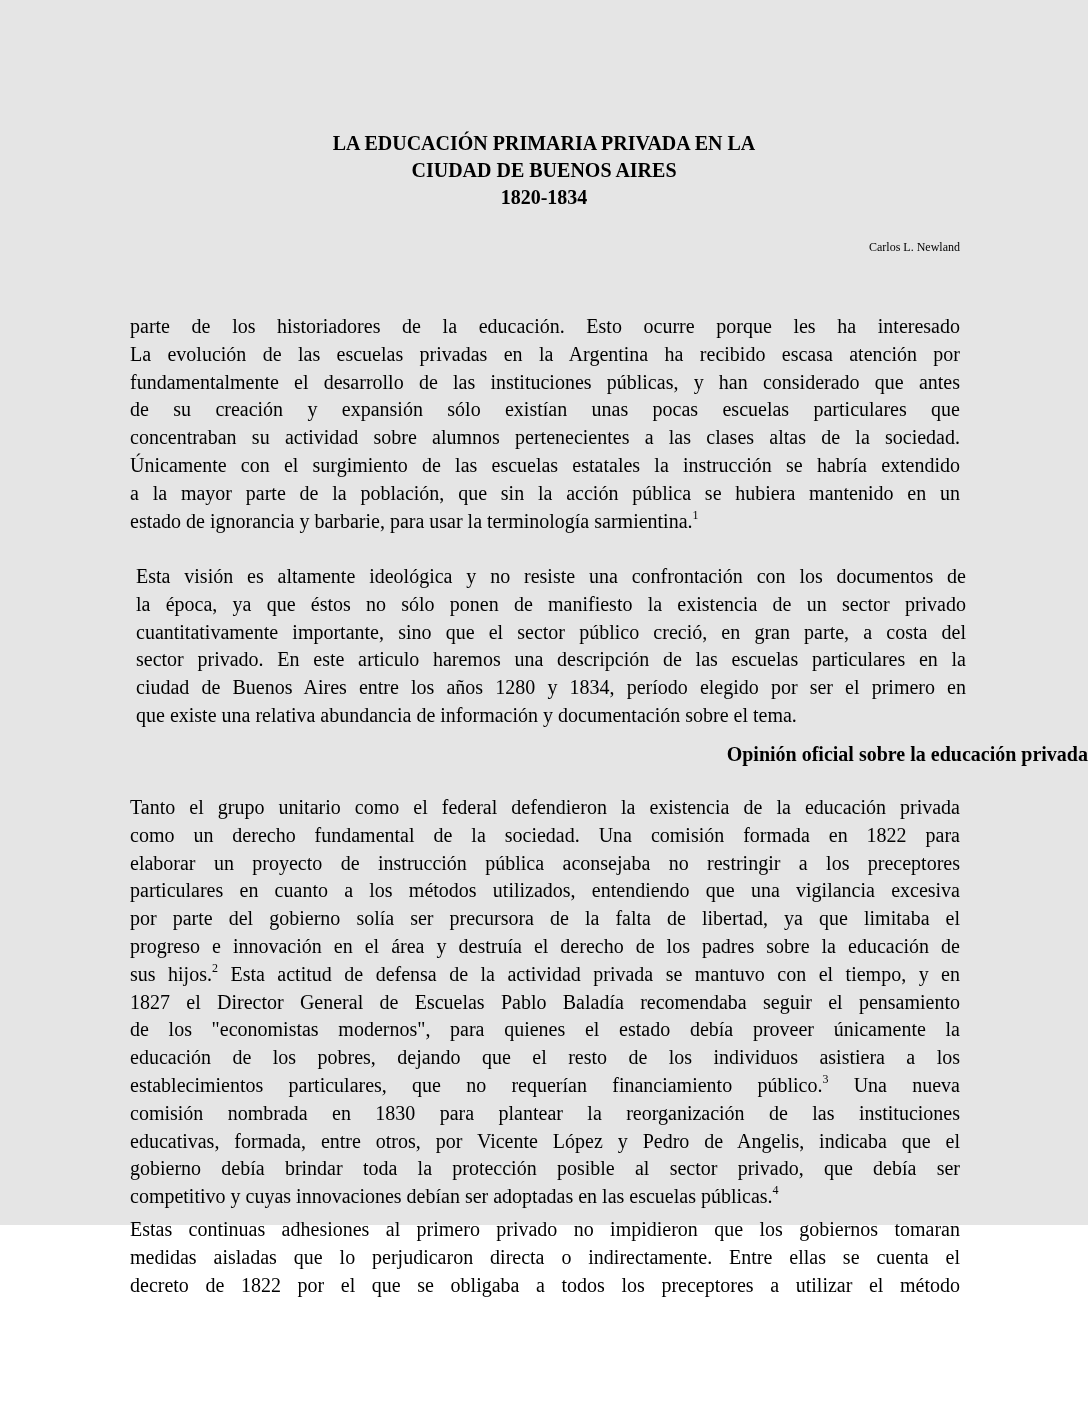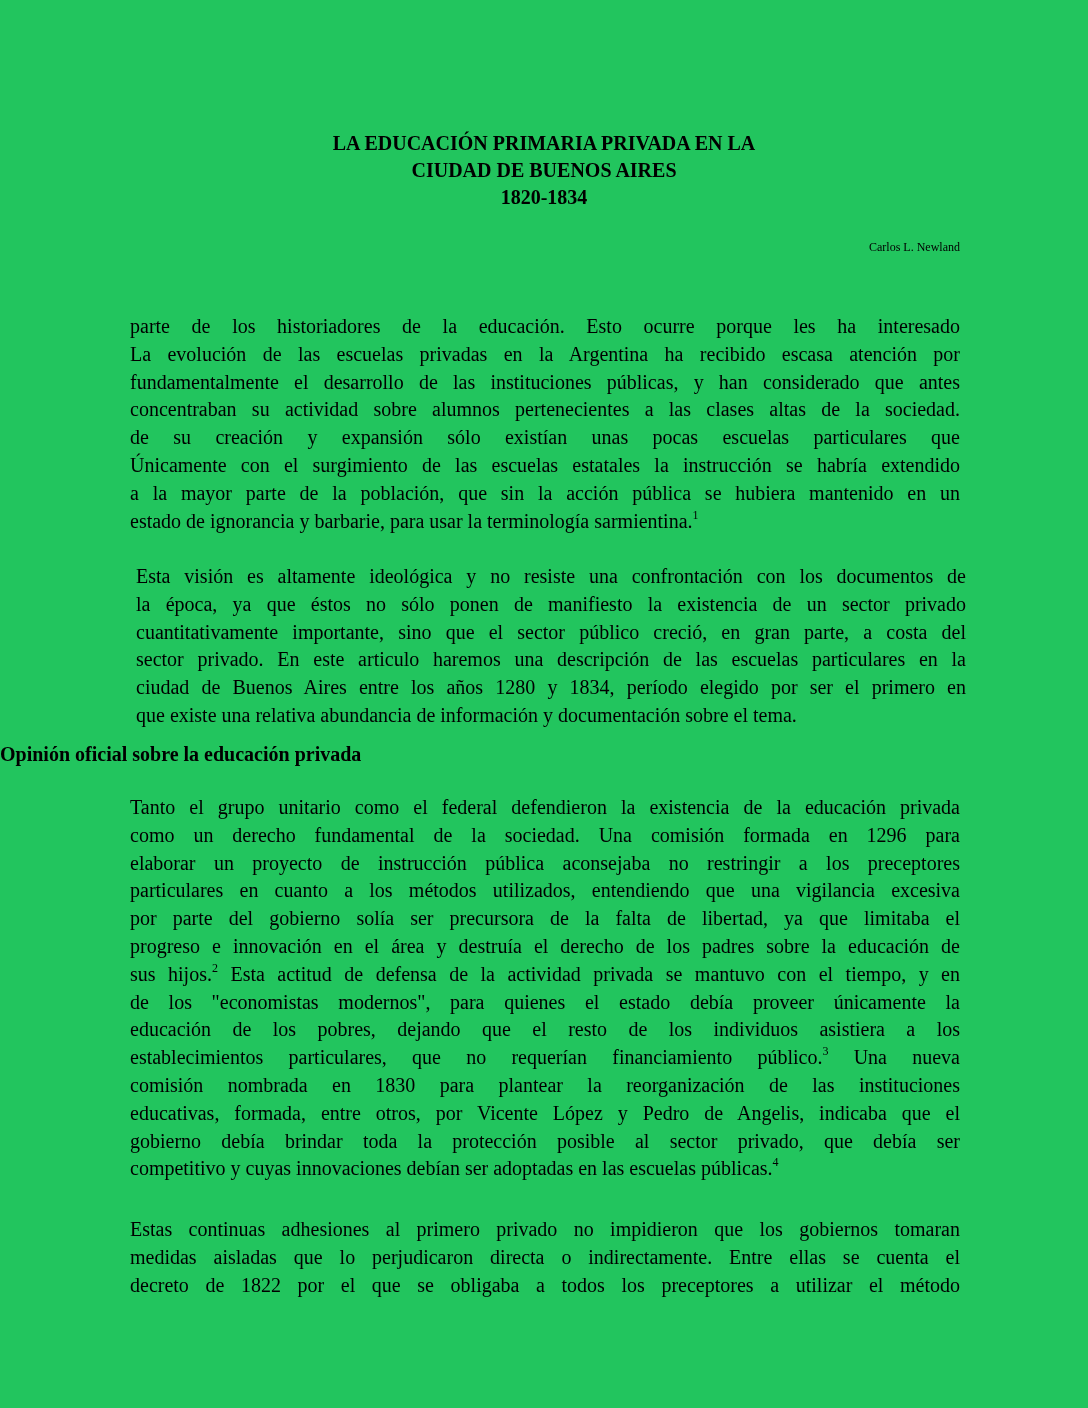--- a/index.html
+++ b/index.html
@@ -11,22 +11,22 @@
       width: 1088px;
       height: 1408px;
       position: relative;
       overflow: hidden;
       font-family: "Liberation Serif", serif;
       color: #000000;
     }
     .page {
       position: absolute;
       left: 0; top: 0;
-      width: 1088px; height: 1408px;
-      background: #22c55e;
+      width: 1088px; height: 1225px;
+      background: #e5e5e5;
     }
     .title-block {
       position: absolute;
       left: 0;
       width: 1088px;
       top: 130px;
       text-align: center;
       font-weight: bold;
       font-size: 20px;
       line-height: 27px;
@@ -59,21 +59,21 @@
     sup {
       font-size: 12px;
       line-height: 0;
       vertical-align: 9px;
     }
     .section-heading {
       position: absolute;
       left: 0;
       width: 1088px;
       top: 741px;
-      text-align: left;
+      text-align: right;
       font-weight: bold;
       font-size: 20px;
       line-height: 27px;
     }
     #p1 { top: 313px; }
     #p2 { top: 563px; margin-left: 6px; }
     #p3 { top: 794px; }
     #p4 { top: 1216px; }
   </style>
 </head>
@@ -86,45 +86,46 @@
     <span class="title-line">CIUDAD DE BUENOS AIRES</span>
     <span class="title-line">1820-1834</span>
   </div>
 
   <div class="author">Carlos L. Newland</div>
 
   <div class="para" id="p1">
       <span class="line">parte de los historiadores de la educación. Esto ocurre porque les ha interesado</span>
       <span class="line">La evolución de las escuelas privadas en la Argentina ha recibido escasa atención por</span>
       <span class="line">fundamentalmente el desarrollo de las instituciones públicas, y han considerado que antes</span>
+      <span class="line">de su creación y expansión sólo existían unas pocas escuelas particulares que</span>
       <span class="line">concentraban su actividad sobre alumnos pertenecientes a las clases altas de la sociedad.</span>
-      <span class="line">de su creación y expansión sólo existían unas pocas escuelas particulares que</span>
       <span class="line">Únicamente con el surgimiento de las escuelas estatales la instrucción se habría extendido</span>
       <span class="line">a la mayor parte de la población, que sin la acción pública se hubiera mantenido en un</span>
       <span class="line last">estado de ignorancia y barbarie, para usar la terminología sarmientina.<sup>1</sup></span>
     </div>
   <div class="para" id="p2">
       <span class="line">Esta visión es altamente ideológica y no resiste una confrontación con los documentos de</span>
       <span class="line">la época, ya que éstos no sólo ponen de manifiesto la existencia de un sector privado</span>
       <span class="line">cuantitativamente importante, sino que el sector público creció, en gran parte, a costa del</span>
       <span class="line">sector privado. En este articulo haremos una descripción de las escuelas particulares en la</span>
       <span class="line">ciudad de Buenos Aires entre los años 1280 y 1834, período elegido por ser el primero en</span>
       <span class="line last">que existe una relativa abundancia de información y documentación sobre el tema.</span>
     </div>
 
   <div class="section-heading">Opinión oficial sobre la educación privada</div>
 
   <div class="para" id="p3">
       <span class="line">Tanto el grupo unitario como el federal defendieron la existencia de la educación privada</span>
-      <span class="line">como un derecho fundamental de la sociedad. Una comisión formada en 1296 para</span>
+      <span class="line">como un derecho fundamental de la sociedad. Una comisión formada en 1822 para</span>
       <span class="line">elaborar un proyecto de instrucción pública aconsejaba no restringir a los preceptores</span>
       <span class="line">particulares en cuanto a los métodos utilizados, entendiendo que una vigilancia excesiva</span>
       <span class="line">por parte del gobierno solía ser precursora de la falta de libertad, ya que limitaba el</span>
       <span class="line">progreso e innovación en el área y destruía el derecho de los padres sobre la educación de</span>
       <span class="line">sus hijos.<sup>2</sup> Esta actitud de defensa de la actividad privada se mantuvo con el tiempo, y en</span>
+      <span class="line">1827 el Director General de Escuelas Pablo Baladía recomendaba seguir el pensamiento</span>
       <span class="line">de los "economistas modernos", para quienes el estado debía proveer únicamente la</span>
       <span class="line">educación de los pobres, dejando que el resto de los individuos asistiera a los</span>
       <span class="line">establecimientos particulares, que no requerían financiamiento público.<sup>3</sup> Una nueva</span>
       <span class="line">comisión nombrada en 1830 para plantear la reorganización de las instituciones</span>
       <span class="line">educativas, formada, entre otros, por Vicente López y Pedro de Angelis, indicaba que el</span>
       <span class="line">gobierno debía brindar toda la protección posible al sector privado, que debía ser</span>
       <span class="line last">competitivo y cuyas innovaciones debían ser adoptadas en las escuelas públicas.<sup>4</sup></span>
     </div>
   <div class="para" id="p4">
       <span class="line">Estas continuas adhesiones al primero privado no impidieron que los gobiernos tomaran</span>

